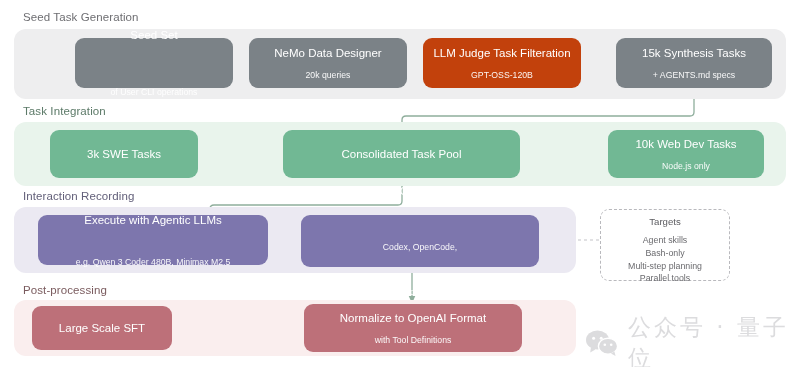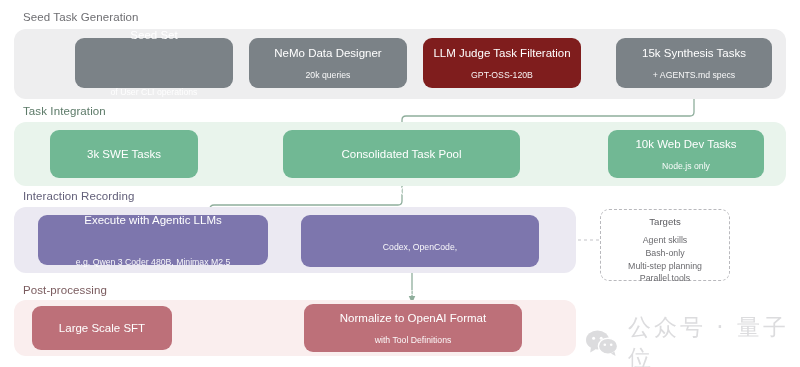--- a/index.html
+++ b/index.html
@@ -106,21 +106,21 @@
   <div class="band" style="left:14px;top:29px;width:772px;height:70px;background:#eeeeef;"></div>
 
   <div class="node" style="left:75px;top:38px;width:158px;height:50px;background:#7b8287;gap:35px;">
     <div class="t1">Seed Set</div>
     <div class="t2">of User CLI operations</div>
   </div>
   <div class="node" style="left:249px;top:38px;width:158px;height:50px;background:#7b8287;">
     <div class="t1">NeMo Data Designer</div>
     <div class="t2">20k queries</div>
   </div>
-  <div class="node" style="left:423px;top:38px;width:158px;height:50px;background:#7f1d1d;">
+  <div class="node" style="left:423px;top:38px;width:158px;height:50px;background:#c2410c;">
     <div class="t1">LLM Judge Task Filteration</div>
     <div class="t2">GPT-OSS-120B</div>
   </div>
   <div class="node" style="left:616px;top:38px;width:156px;height:50px;background:#7b8287;">
     <div class="t1">15k Synthesis Tasks</div>
     <div class="t2">+ AGENTS.md specs</div>
   </div>
 
   <div class="band-label" style="left:23px;top:105px;color:#5c7a68;">Task Integration</div>
   <div class="band" style="left:14px;top:122px;width:772px;height:64px;background:#e9f4ec;"></div>

